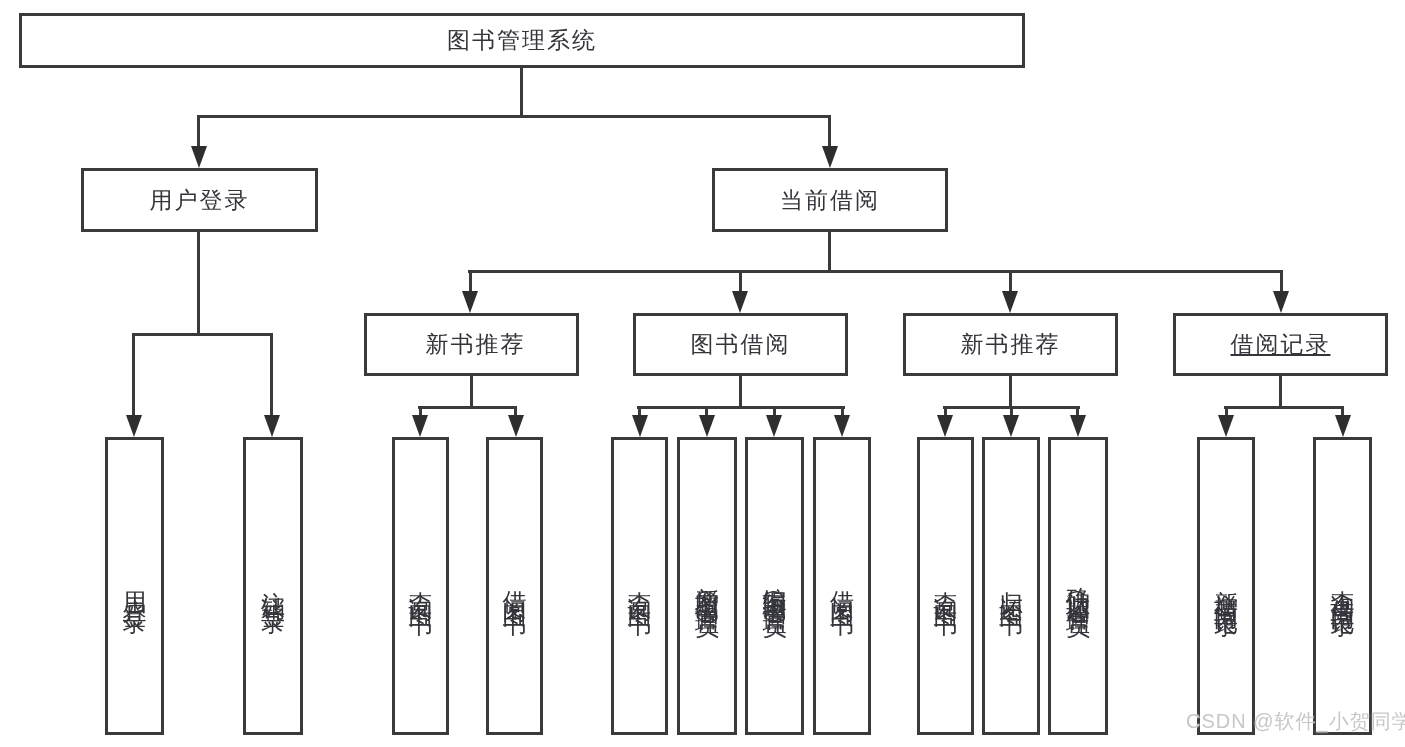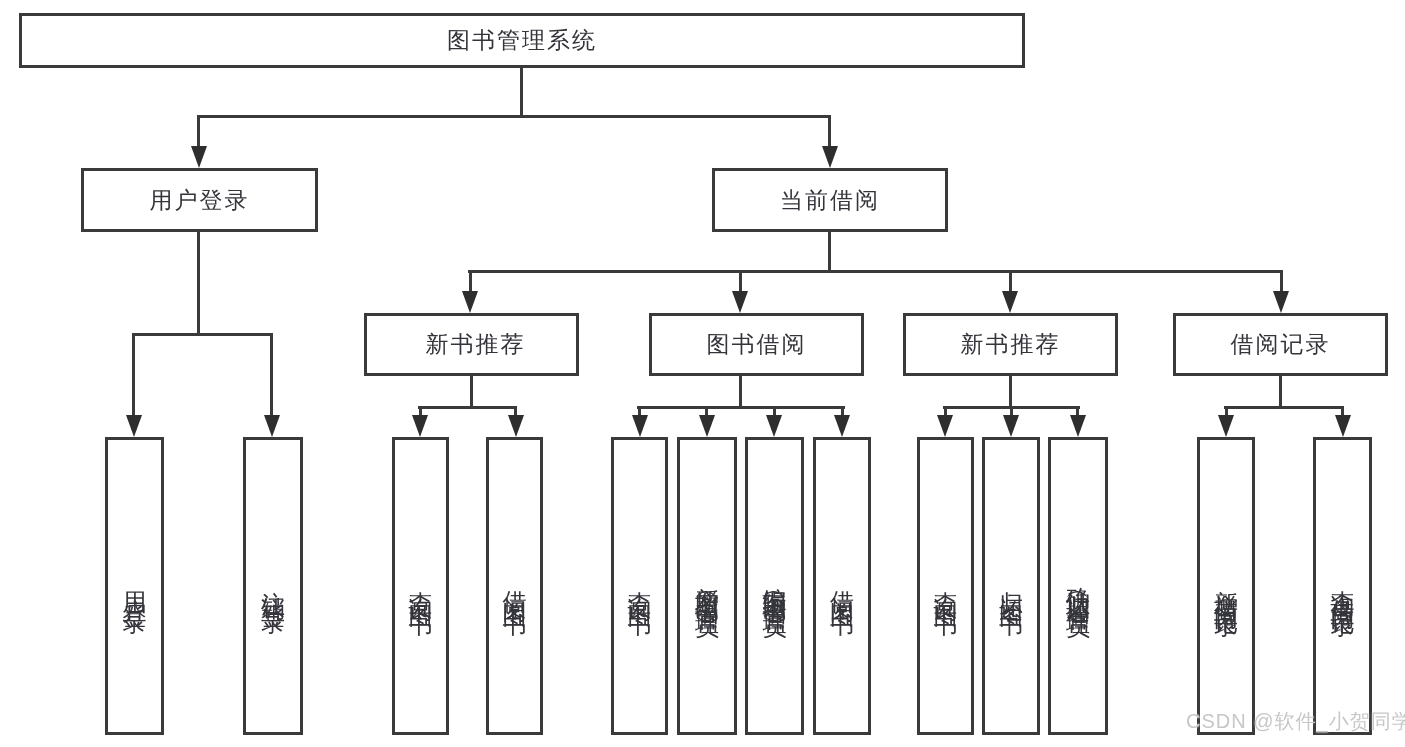--- a/index.html
+++ b/index.html
@@ -120,27 +120,27 @@
   <div class="node hbox" style="left:81px;top:168px;width:237px;height:64px;">
     <span>用户登录</span>
   </div>
   <div class="node hbox" style="left:712px;top:168px;width:236px;height:64px;">
     <span>当前借阅</span>
   </div>
 
   <div class="node hbox" style="left:364px;top:313px;width:215px;height:63px;padding-left:8px;">
     <span>新书推荐</span>
   </div>
-  <div class="node hbox" style="left:633px;top:313px;width:215px;height:63px;margin-left:16px;">
+  <div class="node hbox" style="left:633px;top:313px;width:215px;height:63px;">
     <span>图书借阅</span>
   </div>
   <div class="node hbox" style="left:903px;top:313px;width:215px;height:63px;">
     <span>新书推荐</span>
   </div>
-  <div class="node hbox" style="left:1173px;top:313px;width:215px;height:63px;">
+  <div class="node hbox" style="left:1173px;top:313px;width:215px;height:63px;text-decoration:underline;">
     <span>借阅记录</span>
   </div>
 
   <div class="node leaf" style="left:105px;top:437px;width:59px;height:298px;">
     <span class="leaf-text">用户登录</span>
   </div>
   <div class="node leaf" style="left:243px;top:437px;width:60px;height:298px;">
     <span class="leaf-text">注销登录</span>
   </div>
 

